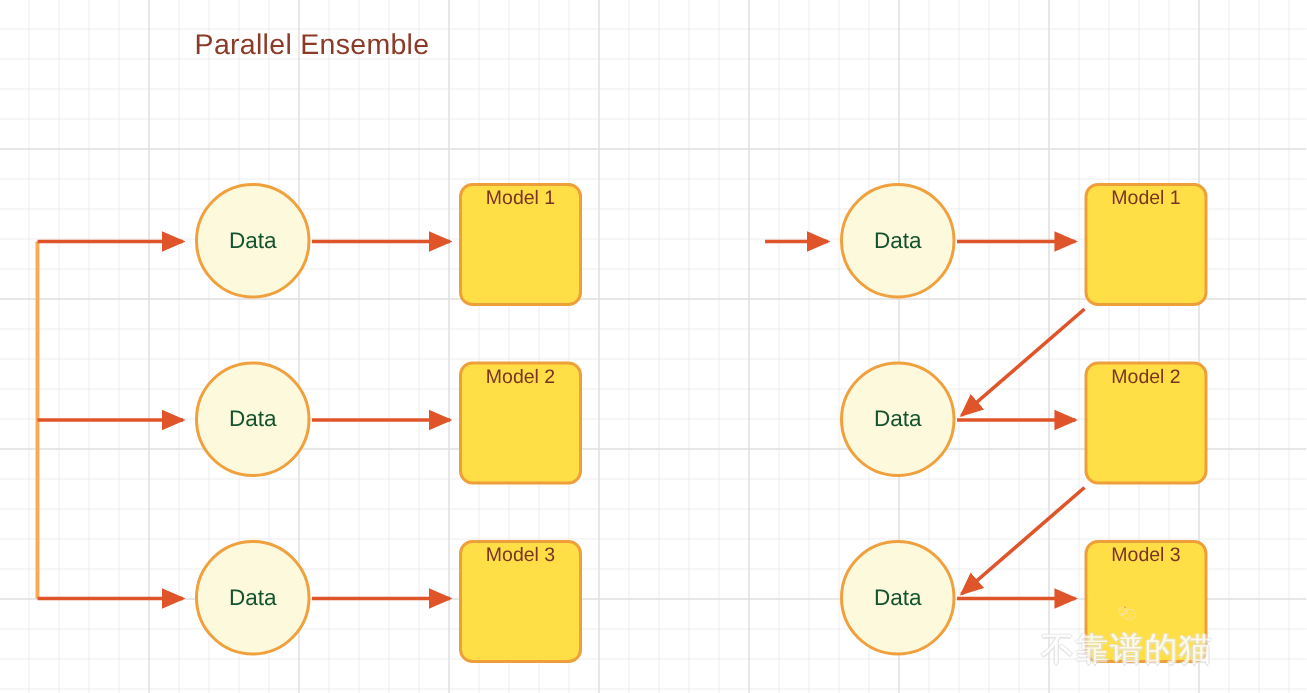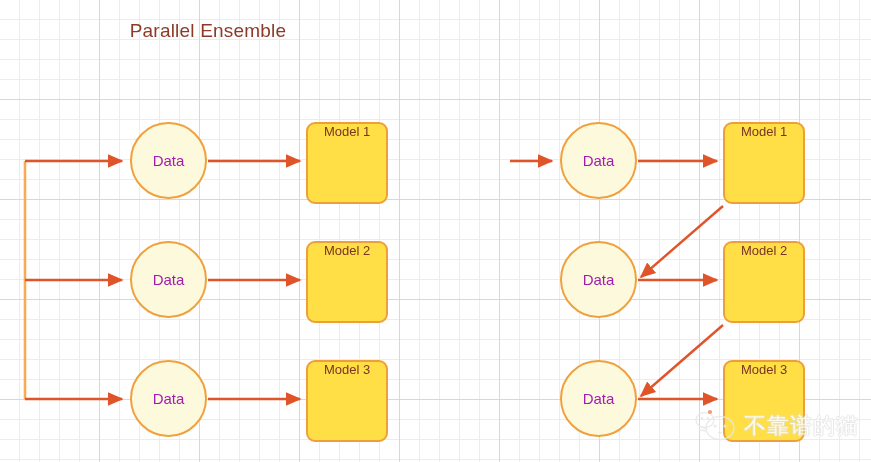--- a/index.html
+++ b/index.html
@@ -42,21 +42,21 @@
   }
   .node-circle {
     position: absolute;
     width: 77px; height: 77px;
     border-radius: 50%;
     background: #fdf9dd;
     border: 2px solid #f0a03c;
     display: flex;
     align-items: center;
     justify-content: center;
-    color: #a21caf;
+    color: #14532d;
     font-size: 15px;
     text-align: right;
   }
   .node-box {
     position: absolute;
     width: 82px; height: 82px;
     border-radius: 9px;
     background: #ffdf45;
     border: 2px solid #ee9f3a;
     display: flex;
@@ -68,20 +68,21 @@
   }
   #watermark {
     position: absolute;
     left: 694px;
     top: 404px;
     height: 44px;
     display: flex;
     align-items: center;
     gap: 4px;
     opacity: .85;
+    flex-direction: column;
   }
   #watermark .wm-text {
     font-family: "DejaVu Sans", sans-serif;
     font-size: 22px;
     color: #ffffff;
     letter-spacing: 1px;
     text-shadow:
        1px 0 0 rgba(225,225,225,.9),
       -1px 0 0 rgba(225,225,225,.9),
        0 1px 0 rgba(225,225,225,.9),

